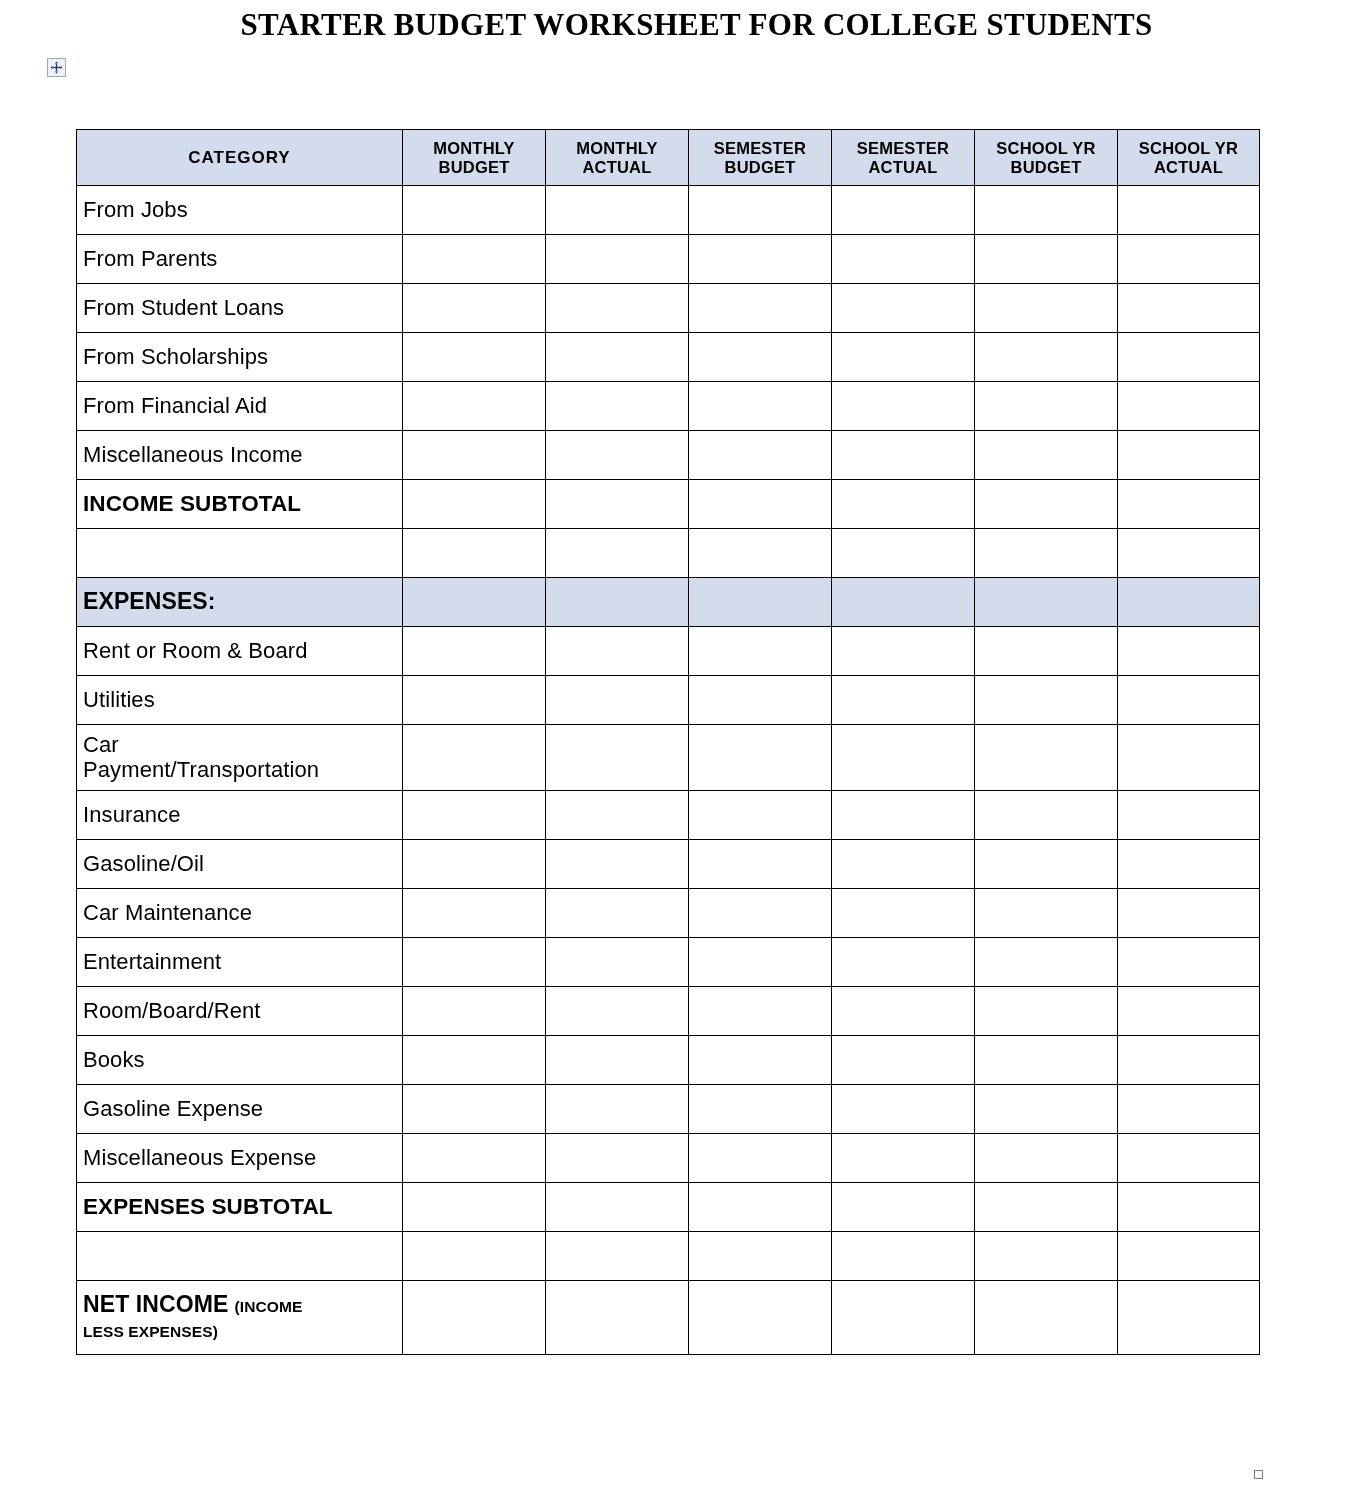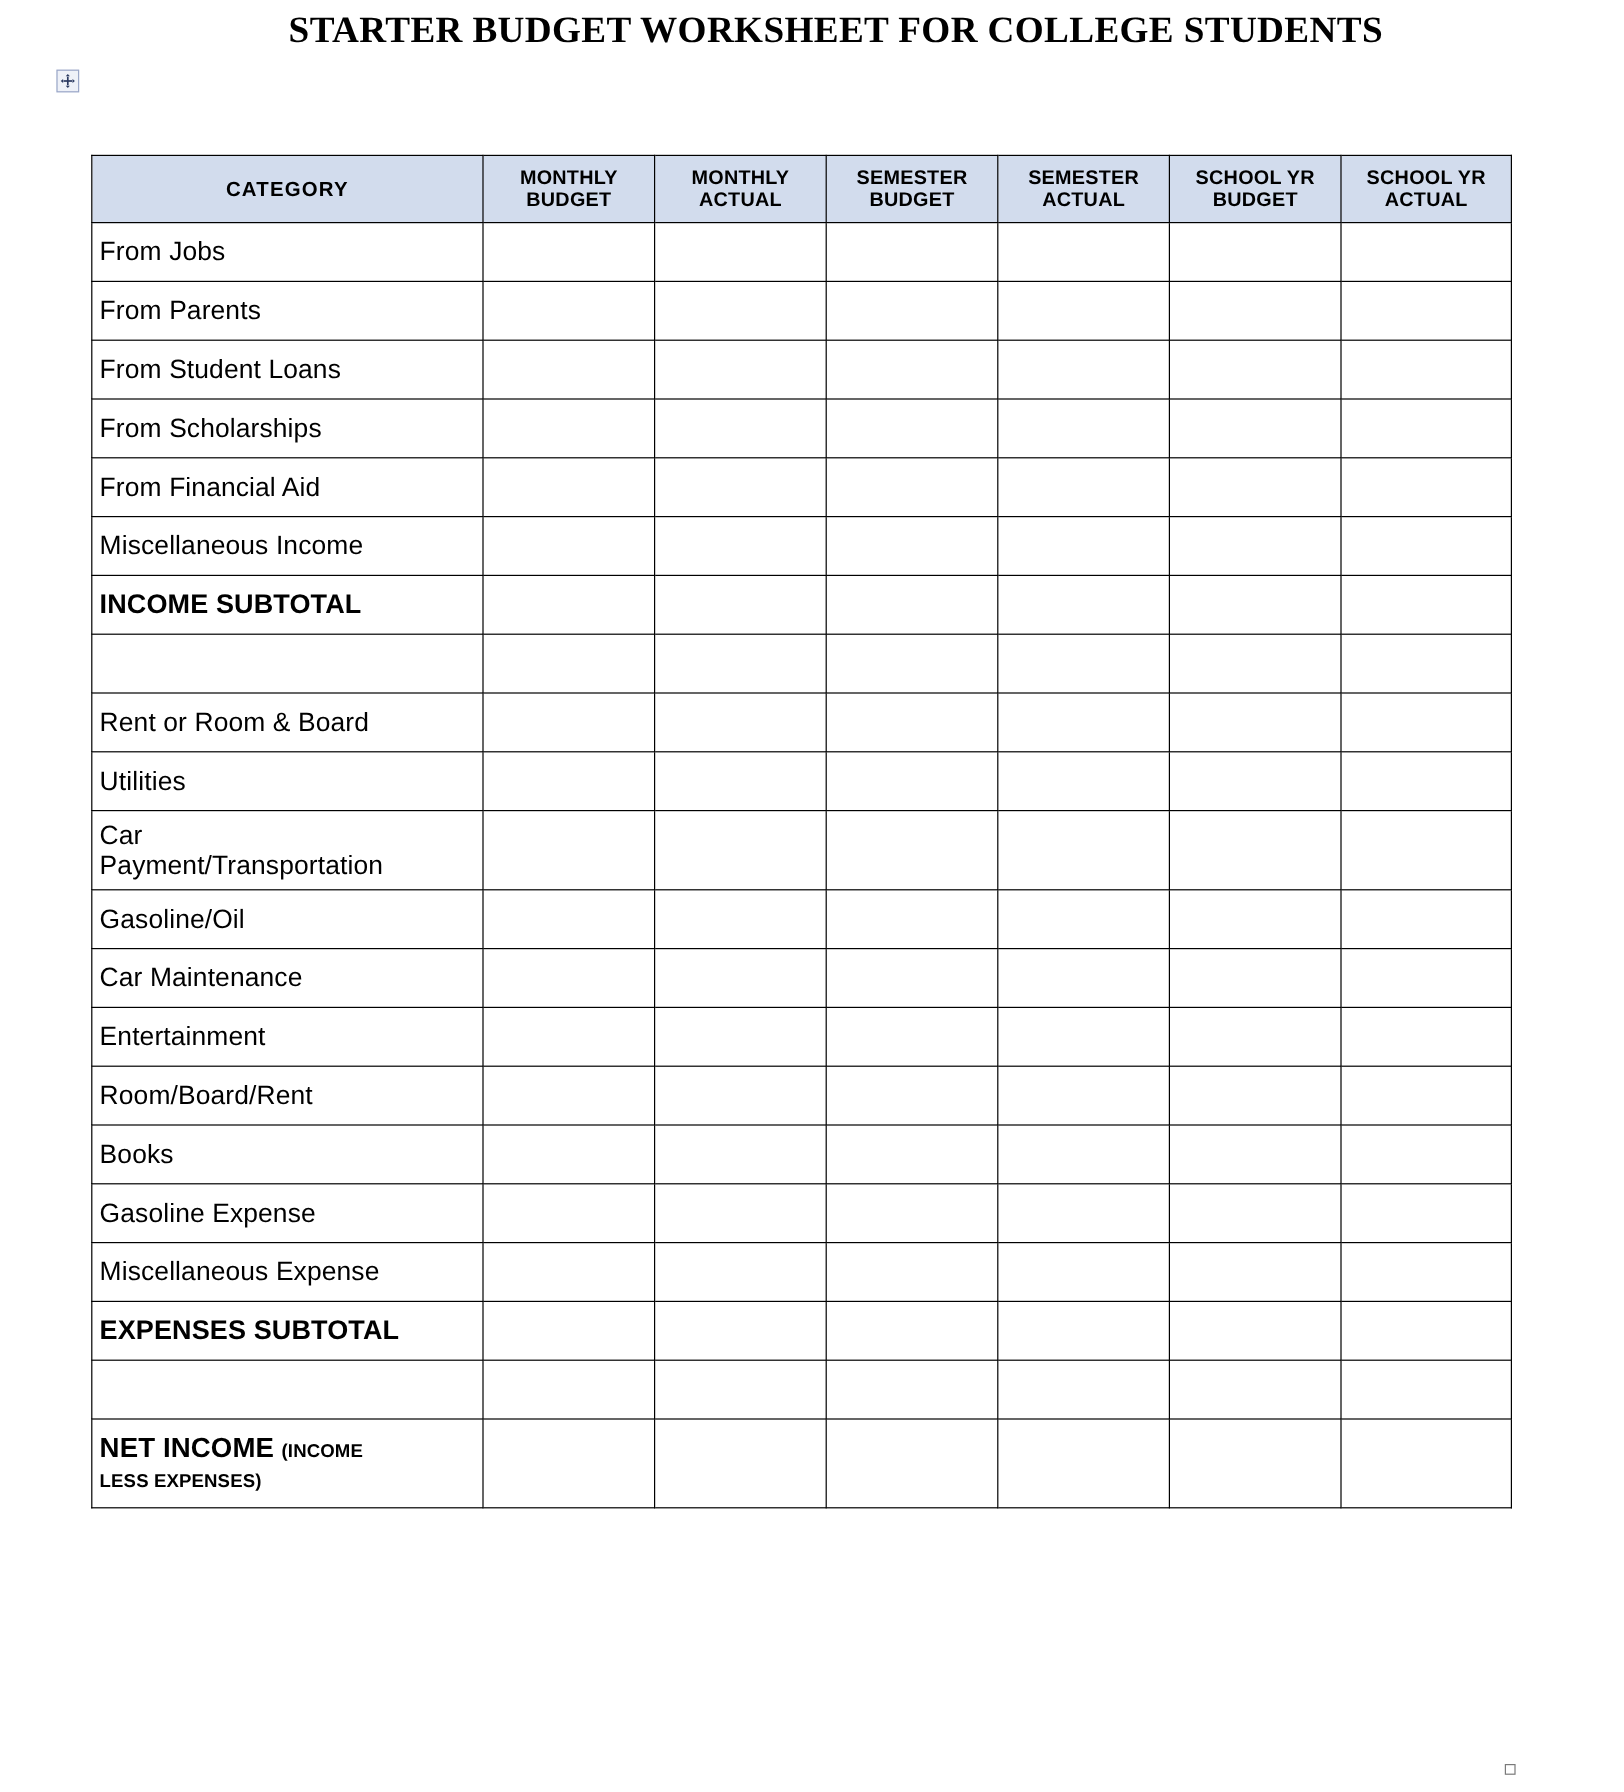--- a/index.html
+++ b/index.html
@@ -258,20 +258,29 @@
           </tr>
           <tr class="blank">
             <td class="cat"><span></span></td>
             <td class="val"><span></span></td>
             <td class="val"><span></span></td>
             <td class="val"><span></span></td>
             <td class="val"><span></span></td>
             <td class="val"><span></span></td>
             <td class="val"><span></span></td>
           </tr>
+          <tr class="header-band bold">
+            <td class="cat"><span>EXPENSES:</span></td>
+            <td class="val"><span></span></td>
+            <td class="val"><span></span></td>
+            <td class="val"><span></span></td>
+            <td class="val"><span></span></td>
+            <td class="val"><span></span></td>
+            <td class="val"><span></span></td>
+          </tr>
           <tr>
             <td class="cat"><span>Rent  or Room &amp; Board</span></td>
             <td class="val"><span></span></td>
             <td class="val"><span></span></td>
             <td class="val"><span></span></td>
             <td class="val"><span></span></td>
             <td class="val"><span></span></td>
             <td class="val"><span></span></td>
           </tr>
           <tr>
@@ -289,20 +298,29 @@
               <span class="two-line">Payment/Transportation</span>
             </td>
             <td class="val"><span></span></td>
             <td class="val"><span></span></td>
             <td class="val"><span></span></td>
             <td class="val"><span></span></td>
             <td class="val"><span></span></td>
             <td class="val"><span></span></td>
           </tr>
           <tr>
+            <td class="cat"><span>Insurance</span></td>
+            <td class="val"><span></span></td>
+            <td class="val"><span></span></td>
+            <td class="val"><span></span></td>
+            <td class="val"><span></span></td>
+            <td class="val"><span></span></td>
+            <td class="val"><span></span></td>
+          </tr>
+          <tr>
             <td class="cat"><span>Gasoline/Oil</span></td>
             <td class="val"><span></span></td>
             <td class="val"><span></span></td>
             <td class="val"><span></span></td>
             <td class="val"><span></span></td>
             <td class="val"><span></span></td>
             <td class="val"><span></span></td>
           </tr>
           <tr>
             <td class="cat"><span>Car Maintenance</span></td>

